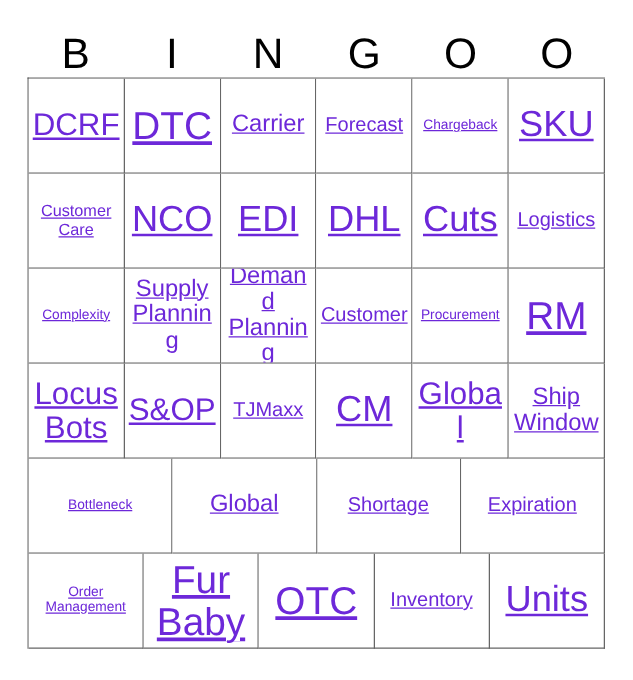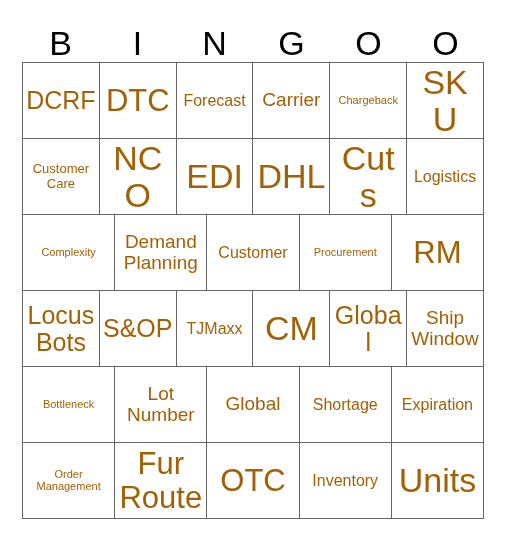--- a/index.html
+++ b/index.html
@@ -57,26 +57,27 @@
     justify-content: center;
     text-align: center;
     padding: 2px 3px;
     overflow: hidden;
     background: #ffffff;
   }
   .cell-text {
     display: block;
     width: 100%;
     line-height: 1.08;
-    color: #a16207;
+    color: #6d28d9;
     word-wrap: break-word;
+    text-decoration: underline;
   }
   
   .s-xxl .cell-text { font-size: 31px; }
-  .s-xl  .cell-text { font-size: 34px; }
+  .s-xl  .cell-text { font-size: 29px; }
   .s-lg  .cell-text { font-size: 25px; }
   .s-md  .cell-text { font-size: 19px; }
   .s-sm  .cell-text { font-size: 16px; }
   .s-xs  .cell-text { font-size: 13px; }
   .s-xxs .cell-text { font-size: 11px; }
 </style>
 </head>
 <body>
 
 <div id="card">
@@ -91,25 +92,25 @@
     </div>
 
   <div id="grid">
       <div class="grid-row">
         <div class="cell s-lg">
           <span class="cell-text">DCRF</span>
         </div>
         <div class="cell s-xxl">
           <span class="cell-text">DTC</span>
         </div>
+        <div class="cell s-md">
+          <span class="cell-text">Carrier</span>
+        </div>
         <div class="cell s-sm">
           <span class="cell-text">Forecast</span>
-        </div>
-        <div class="cell s-md">
-          <span class="cell-text">Carrier</span>
         </div>
         <div class="cell s-xxs">
           <span class="cell-text">Chargeback</span>
         </div>
         <div class="cell s-xl">
           <span class="cell-text">SKU</span>
         </div>
       </div>
       <div class="grid-row">
         <div class="cell s-xs">
@@ -129,20 +130,23 @@
         </div>
         <div class="cell s-sm">
           <span class="cell-text">Logistics</span>
         </div>
       </div>
       <div class="grid-row">
         <div class="cell s-xxs">
           <span class="cell-text">Complexity</span>
         </div>
         <div class="cell s-md">
+          <span class="cell-text">Supply Planning</span>
+        </div>
+        <div class="cell s-md">
           <span class="cell-text">Demand Planning</span>
         </div>
         <div class="cell s-sm">
           <span class="cell-text">Customer</span>
         </div>
         <div class="cell s-xxs">
           <span class="cell-text">Procurement</span>
         </div>
         <div class="cell s-xxl">
           <span class="cell-text">RM</span>
@@ -166,38 +170,35 @@
         </div>
         <div class="cell s-md">
           <span class="cell-text">Ship Window</span>
         </div>
       </div>
       <div class="grid-row">
         <div class="cell s-xxs">
           <span class="cell-text">Bottleneck</span>
         </div>
         <div class="cell s-md">
-          <span class="cell-text">Lot Number</span>
-        </div>
-        <div class="cell s-md">
           <span class="cell-text">Global</span>
         </div>
         <div class="cell s-sm">
           <span class="cell-text">Shortage</span>
         </div>
         <div class="cell s-sm">
           <span class="cell-text">Expiration</span>
         </div>
       </div>
       <div class="grid-row">
         <div class="cell s-xxs">
           <span class="cell-text">Order Management</span>
         </div>
         <div class="cell s-xxl">
-          <span class="cell-text">Fur Route</span>
+          <span class="cell-text">Fur Baby</span>
         </div>
         <div class="cell s-xxl">
           <span class="cell-text">OTC</span>
         </div>
         <div class="cell s-sm">
           <span class="cell-text">Inventory</span>
         </div>
         <div class="cell s-xl">
           <span class="cell-text">Units</span>
         </div>

